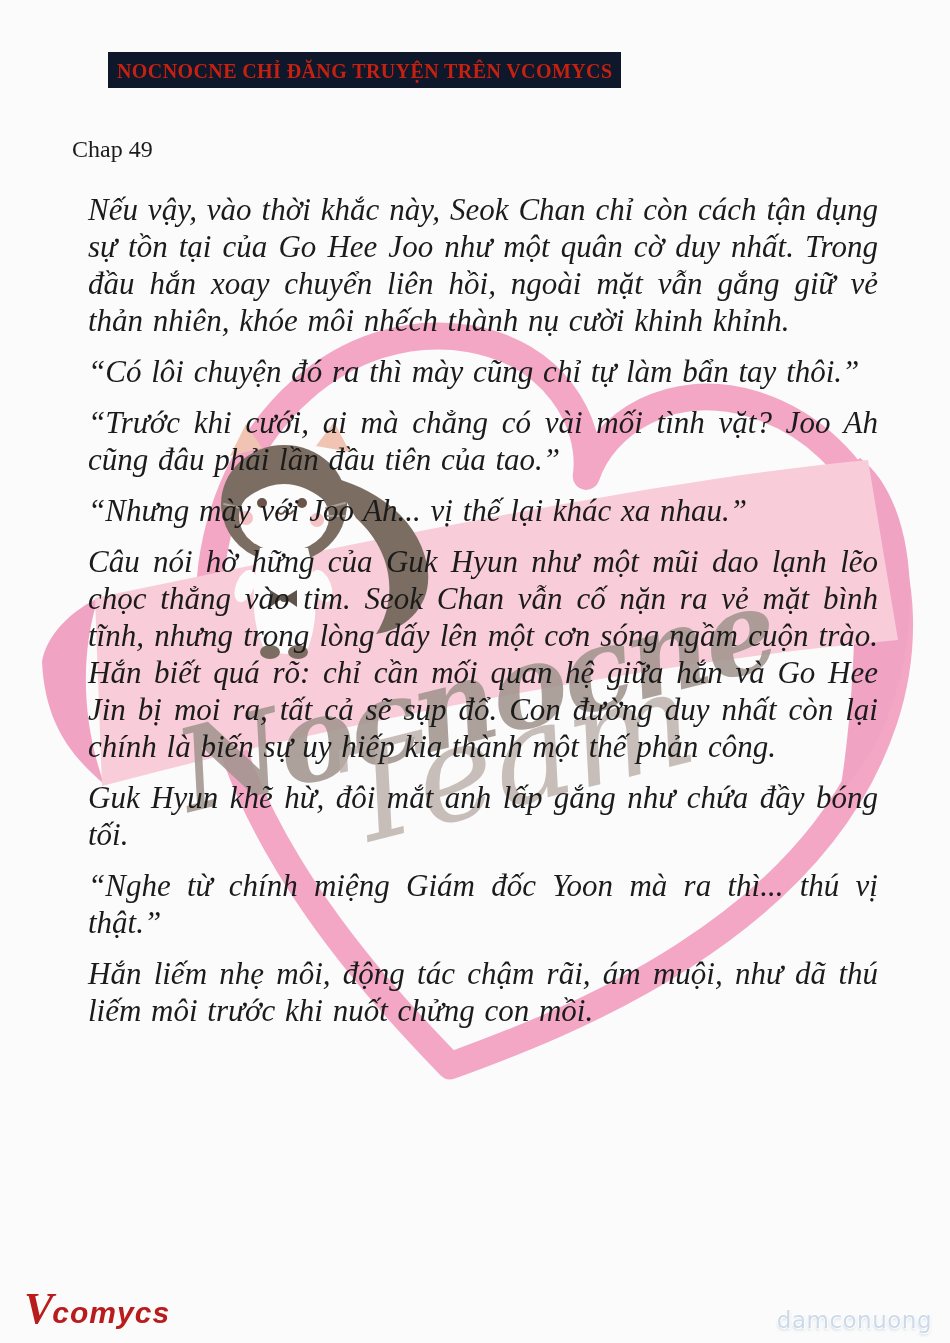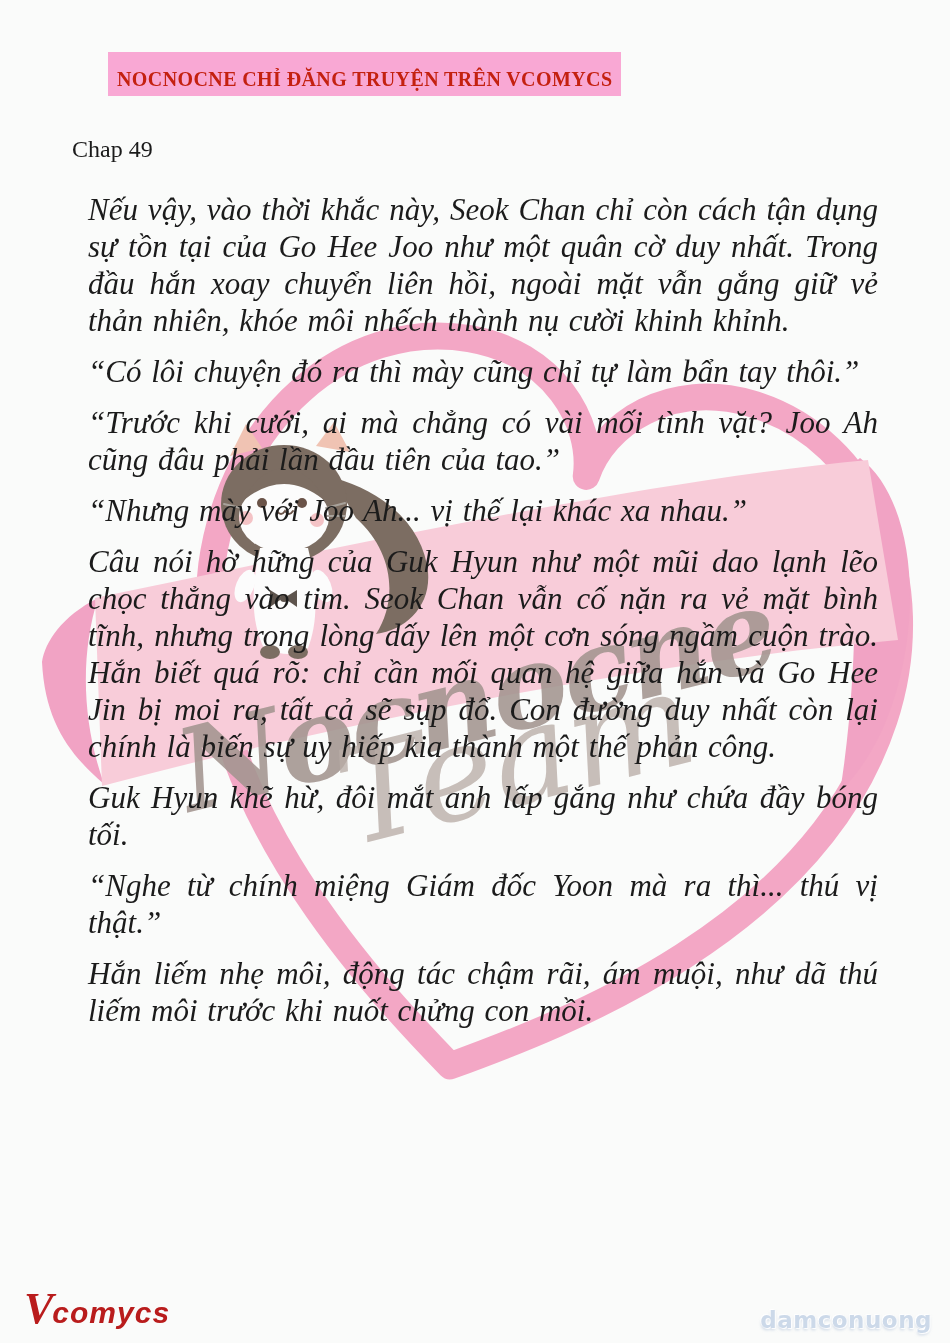--- a/index.html
+++ b/index.html
@@ -12,26 +12,26 @@
     overflow:hidden;
     font-family:"Liberation Serif","DejaVu Serif",serif;
   }
   
   .watermark{
     position:absolute;inset:0;z-index:0;pointer-events:none;
   }
   
   .header-banner{
     position:absolute;left:108px;top:52px;z-index:2;
-    background:#f9a8d4;
+    background:#0f172a;
     color:#c42110;
     font-weight:bold;
     font-size:20px;
     letter-spacing:.4px;
-    padding:16px 9px 5px 9px;
+    padding:8px 9px 5px 9px;
     white-space:nowrap;
     text-align:center;
   }
   
   .content{
     position:absolute;left:72px;right:72px;top:136px;z-index:1;
     color:#1b1b1b;
   }
   .chap-title{
     font-size:24px;
@@ -62,21 +62,21 @@
     font-family:"Liberation Serif",serif;
     font-style:italic;
     margin-right:-2px;
   }
   .footer-logo .logo-rest{
     font-size:30px;
   }
   .footer-credit{
     position:absolute;right:18px;bottom:10px;z-index:2;
     font-family:"DejaVu Sans","Liberation Sans",sans-serif;
-    font-weight:bold;
+    font-weight:normal;
     font-size:23px;
     letter-spacing:.5px;
     color:#ccd9e9;
     text-shadow:0 0 2px #ffffff,-1px -1px 1px #ffffff,1px 1px 1px #ffffff,0 2px 3px rgba(160,180,210,.55);
   }
 </style>
 </head>
 <body>
 
 <div class="page">

